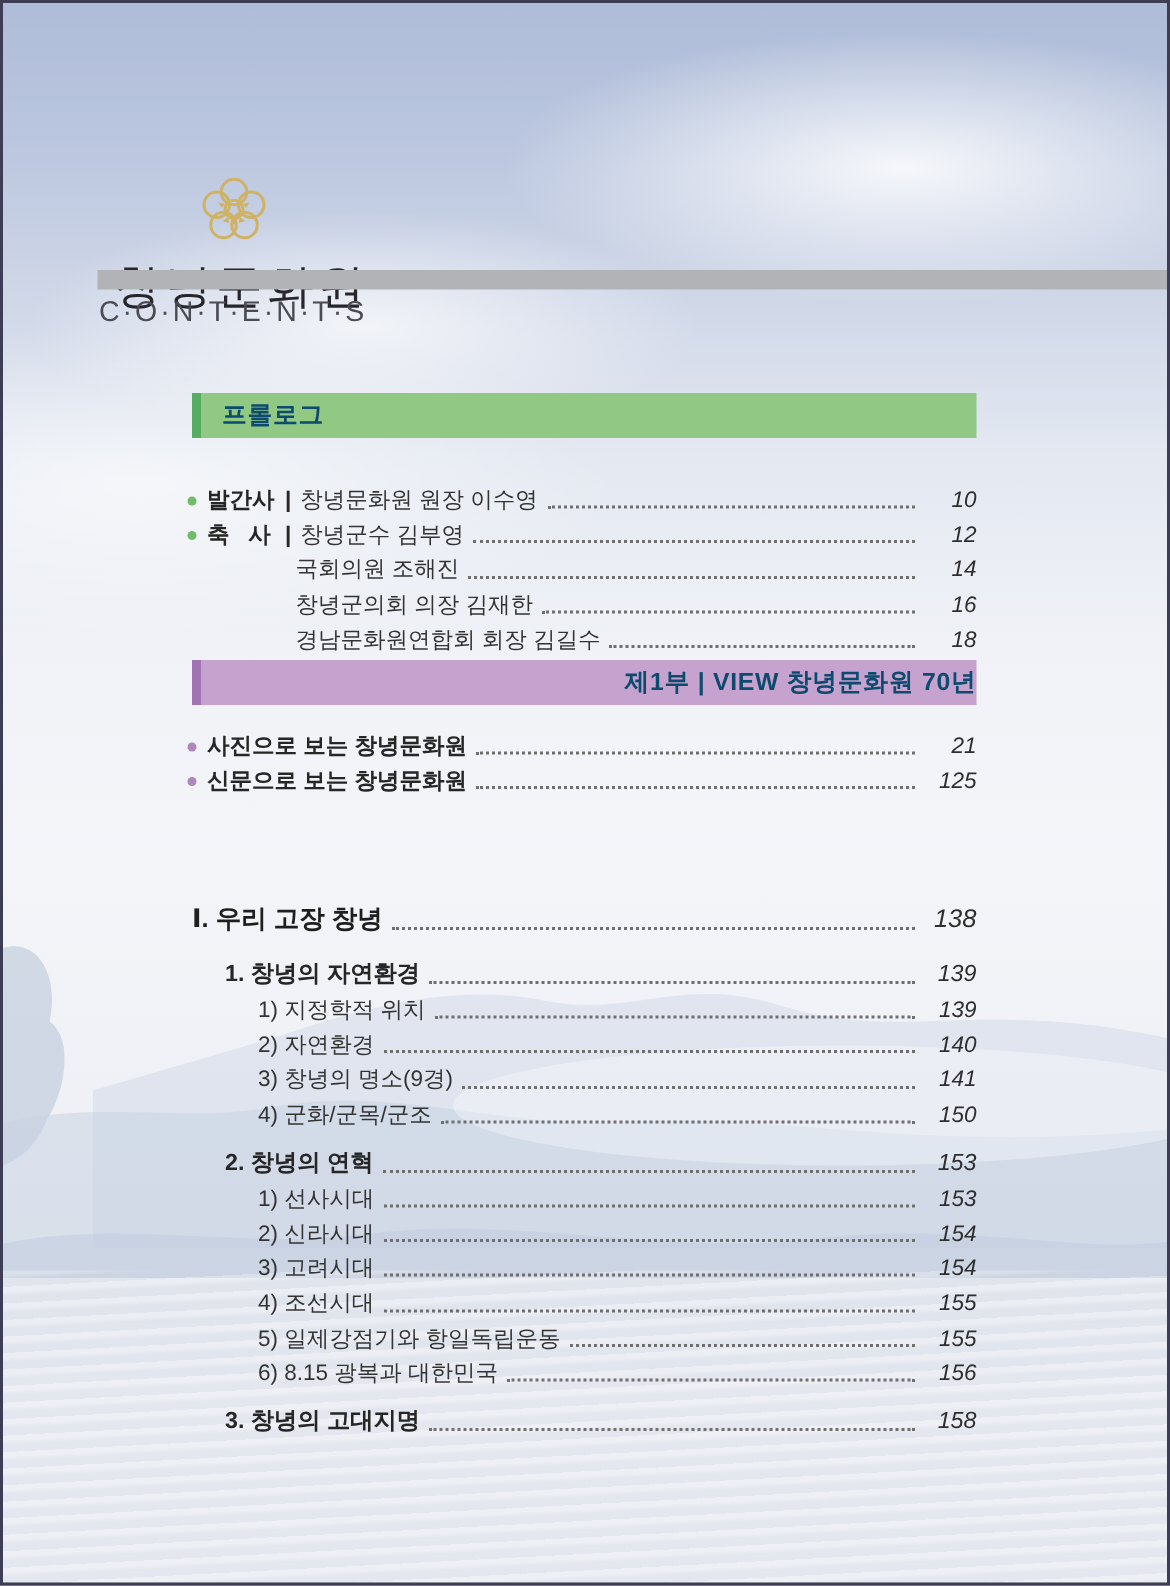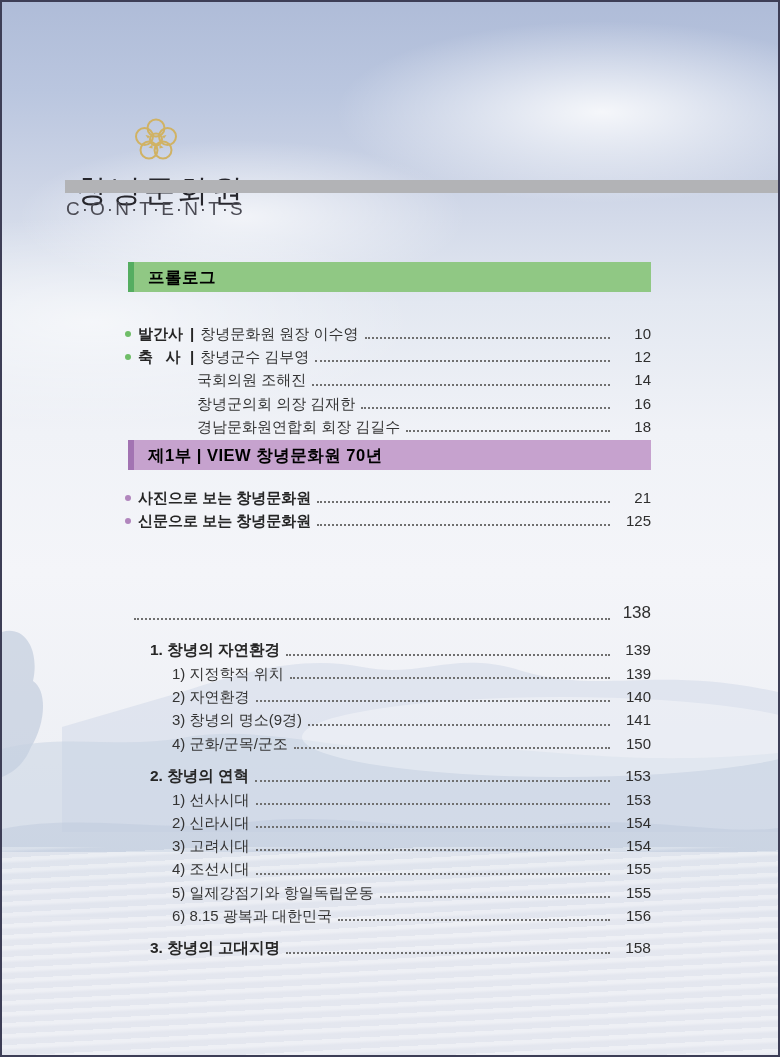--- a/index.html
+++ b/index.html
@@ -22,38 +22,38 @@
     background:repeating-linear-gradient(177deg, rgba(255,255,255,.55) 0 3px, rgba(203,211,226,.28) 6px 11px);
   }
   .layer{position:absolute;z-index:1;}
 
   
   .brand-title{font-size:31px;letter-spacing:3px;color:#26262c;font-weight:500;}
   .gray-bar{position:absolute;left:63px;right:0;top:178px;height:13px;background:#b2b3b6;z-index:1;}
   .contents-label{position:absolute;left:64px;top:196px;font-size:19px;letter-spacing:2px;color:#4b4b54;z-index:1;}
 
   
-  .hdr{height:30px;line-height:30px;color:#000000;font-weight:700;font-size:16.5px;
+  .hdr{height:30px;line-height:30px;color:#0c4a6e;font-weight:700;font-size:16.5px;
        padding-left:14px;letter-spacing:.5px;box-sizing:border-box;}
   .hdr-green{background:#90c884;border-left:6px solid #55ad61;}
   .hdr-purple{background:#c6a2ce;border-left:6px solid #a273b2;}
   .hdr-pink{background:#f5919f;border-left:6px solid #ec5a72;}
 
   
   .row{display:flex;line-height:23.2px;font-size:15px;color:#333;}
   .bullet{display:inline-block;width:6px;height:6px;border-radius:50%;margin:9px 7px 0 1px;flex:none;}
   .bullet.green{background:#6fbd68;}
   .bullet.purple{background:#b186bd;}
   .lbl{font-weight:700;color:#262626;min-width:46px;white-space:pre;}
   .divider{font-weight:700;margin:0 6px;color:#262626;}
   .b{font-weight:700;color:#262626;}
   .sp{width:73px;flex:none;}
   .leader{flex:1;position:relative;min-width:18px;}
   .leader::after{content:"";position:absolute;left:6px;right:5px;bottom:6px;border-bottom:2px dotted #6f6f6f;}
-  .pg{min-width:36px;text-align:right;color:#2e2e2e;flex:none;}
+  .pg{min-width:36px;text-align:right;color:#2e2e2e;flex:none;font-style:italic;}
 
   .chap{font-size:17px;line-height:26px;margin-bottom:12px;}
   .chap .b{color:#1f1f1f;}
   .sec{font-size:15.5px;line-height:24px;margin-top:9px;padding-left:22px;}
   .sub{padding-left:44px;justify-content:center;}
 </style>
 </head>
 <body>
 
 <div class="page">
@@ -126,21 +126,21 @@
       <span class="pg">16</span>
     </div>
     <div class="row">
       <span class="sp"></span>
       <span>경남문화원연합회 회장 김길수</span>
       <span class="leader"></span>
       <span class="pg">18</span>
     </div>
   </div>
 
-  <div class="layer hdr hdr-purple" style="left:126px;top:438px;width:523px;">
+  <div class="layer hdr hdr-purple" style="left:126px;top:438px;width:523px;text-align:right;">
     <span>제1부 | VIEW 창녕문화원 70년</span>
   </div>
 
   <div class="layer" style="left:122px;top:484px;width:527px;">
     <div class="row">
       <span class="bullet purple"></span>
       <span class="b">사진으로 보는 창녕문화원</span>
       <span class="leader"></span>
       <span class="pg">21</span>
     </div>
@@ -149,20 +149,21 @@
       <span class="b">신문으로 보는 창녕문화원</span>
       <span class="leader"></span>
       <span class="pg">125</span>
     </div>
   </div>
 
 
   <div class="layer" style="left:126px;top:598px;width:523px;">
 
     <div class="row chap">
+      <span class="b">Ⅰ. 우리 고장 창녕</span>
       <span class="leader"></span>
       <span class="pg">138</span>
     </div>
 
     <div class="row sec">
       <span class="b">1. 창녕의 자연환경</span>
       <span class="leader"></span>
       <span class="pg">139</span>
     </div>
     <div class="row sub">

